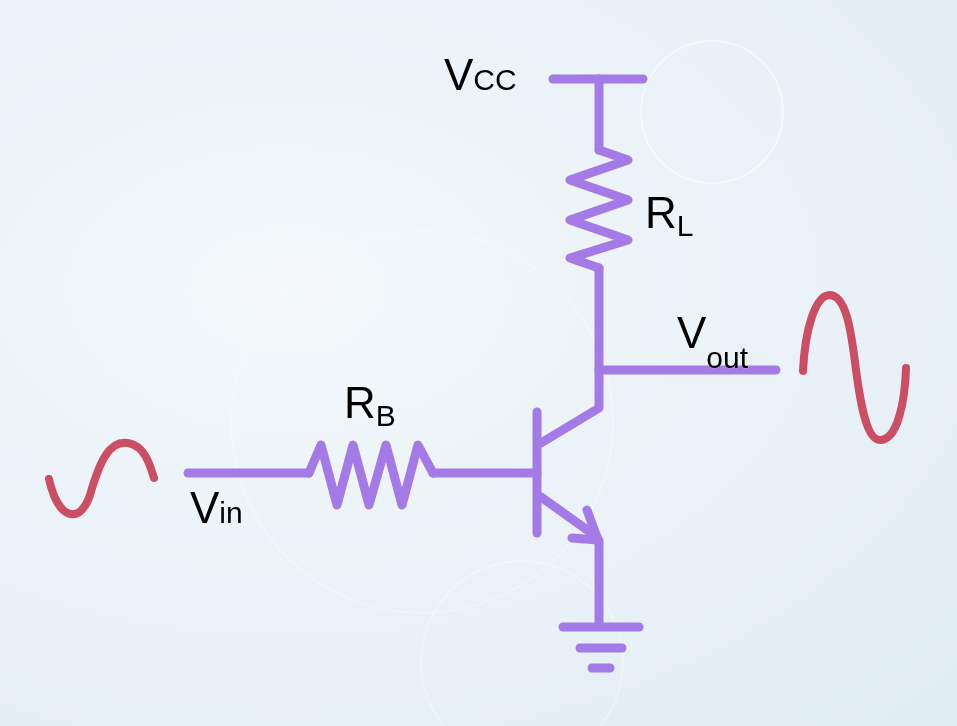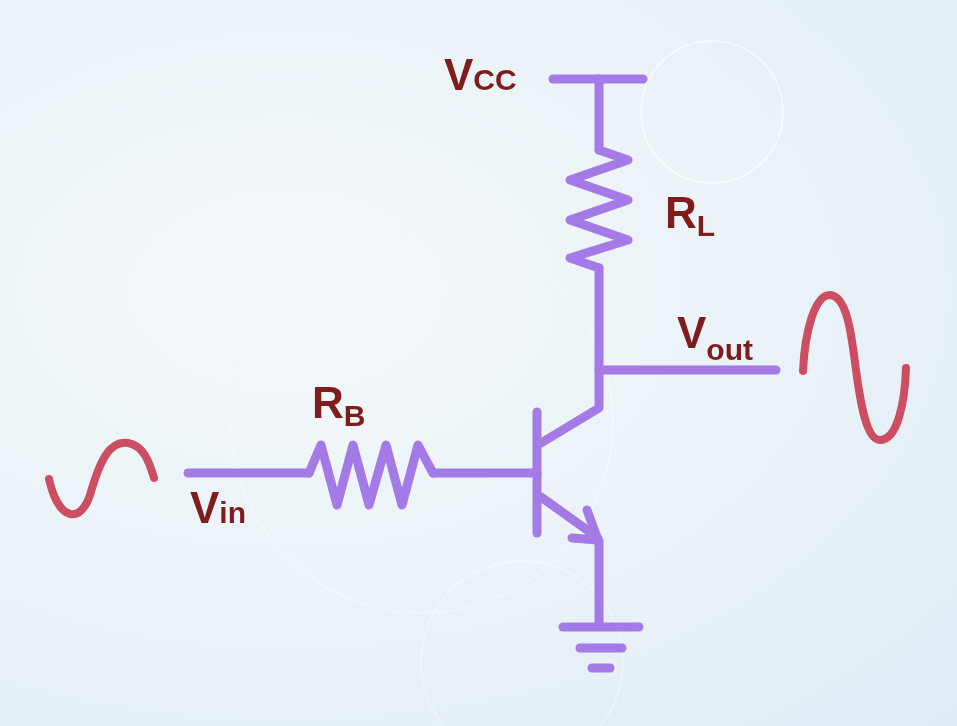--- a/index.html
+++ b/index.html
@@ -4,21 +4,21 @@
   <style>
     html, body { margin: 0; padding: 0; }
     body {
       width: 957px; height: 726px; overflow: hidden; position: relative;
       background: radial-gradient(ellipse at 30% 40%, #f4f8fb 0%, #e9f2f7 55%, #dfecf3 100%);
       font-family: "Liberation Sans", sans-serif;
     }
     .bg-deco { position: absolute; border-radius: 50%; border: 2px solid rgba(255,255,255,0.55); }
     svg.circuit { position: absolute; left: 0; top: 0; }
     .lbl {
-      position: absolute; color: #7f1d1d; font-weight: bold;
+      position: absolute; color: #000000; font-weight: normal;
       font-family: "Liberation Sans", sans-serif; white-space: nowrap;
       text-shadow: 0 0 2px rgba(255,255,255,0.6);
     }
     .lbl .main { font-size: 44px; }
     .lbl .sub { font-size: 30px; }
   </style>
 </head>
 <body>
 
 <div class="bg-deco" style="left:640px;top:40px;width:140px;height:140px;"></div>
@@ -58,24 +58,24 @@
 
     <path d="M49,479 C58,520 80,525 90,495 C100,460 110,440 128,443 C145,446 150,465 154,478"></path>
 
     <path d="M803,371 C805,330 815,295 830,295 C848,296 852,340 856,370 C860,400 866,440 880,440 C898,440 905,400 906,368"></path>
   </g>
 </svg>
 
 <div class="lbl" style="left:444px;top:50px;">
   <span class="main">V</span><span class="sub">CC</span>
 </div>
-<div class="lbl" style="left:665px;top:188px;">
+<div class="lbl" style="left:645px;top:188px;">
   <span class="main">R</span><span class="sub" style="position:relative;top:8px;">L</span>
 </div>
-<div class="lbl" style="left:312px;top:378px;">
+<div class="lbl" style="left:344px;top:378px;">
   <span class="main">R</span><span class="sub" style="position:relative;top:8px;">B</span>
 </div>
 <div class="lbl" style="left:190px;top:483px;">
   <span class="main">V</span><span class="sub" style="position:relative;top:0;">in</span>
 </div>
 <div class="lbl" style="left:677px;top:308px;">
-  <span class="main">V</span><span class="sub" style="position:relative;top:12px;">out</span>
+  <span class="main">V</span><span class="sub" style="position:relative;top:20px;">out</span>
 </div>
 
 </body></html>

